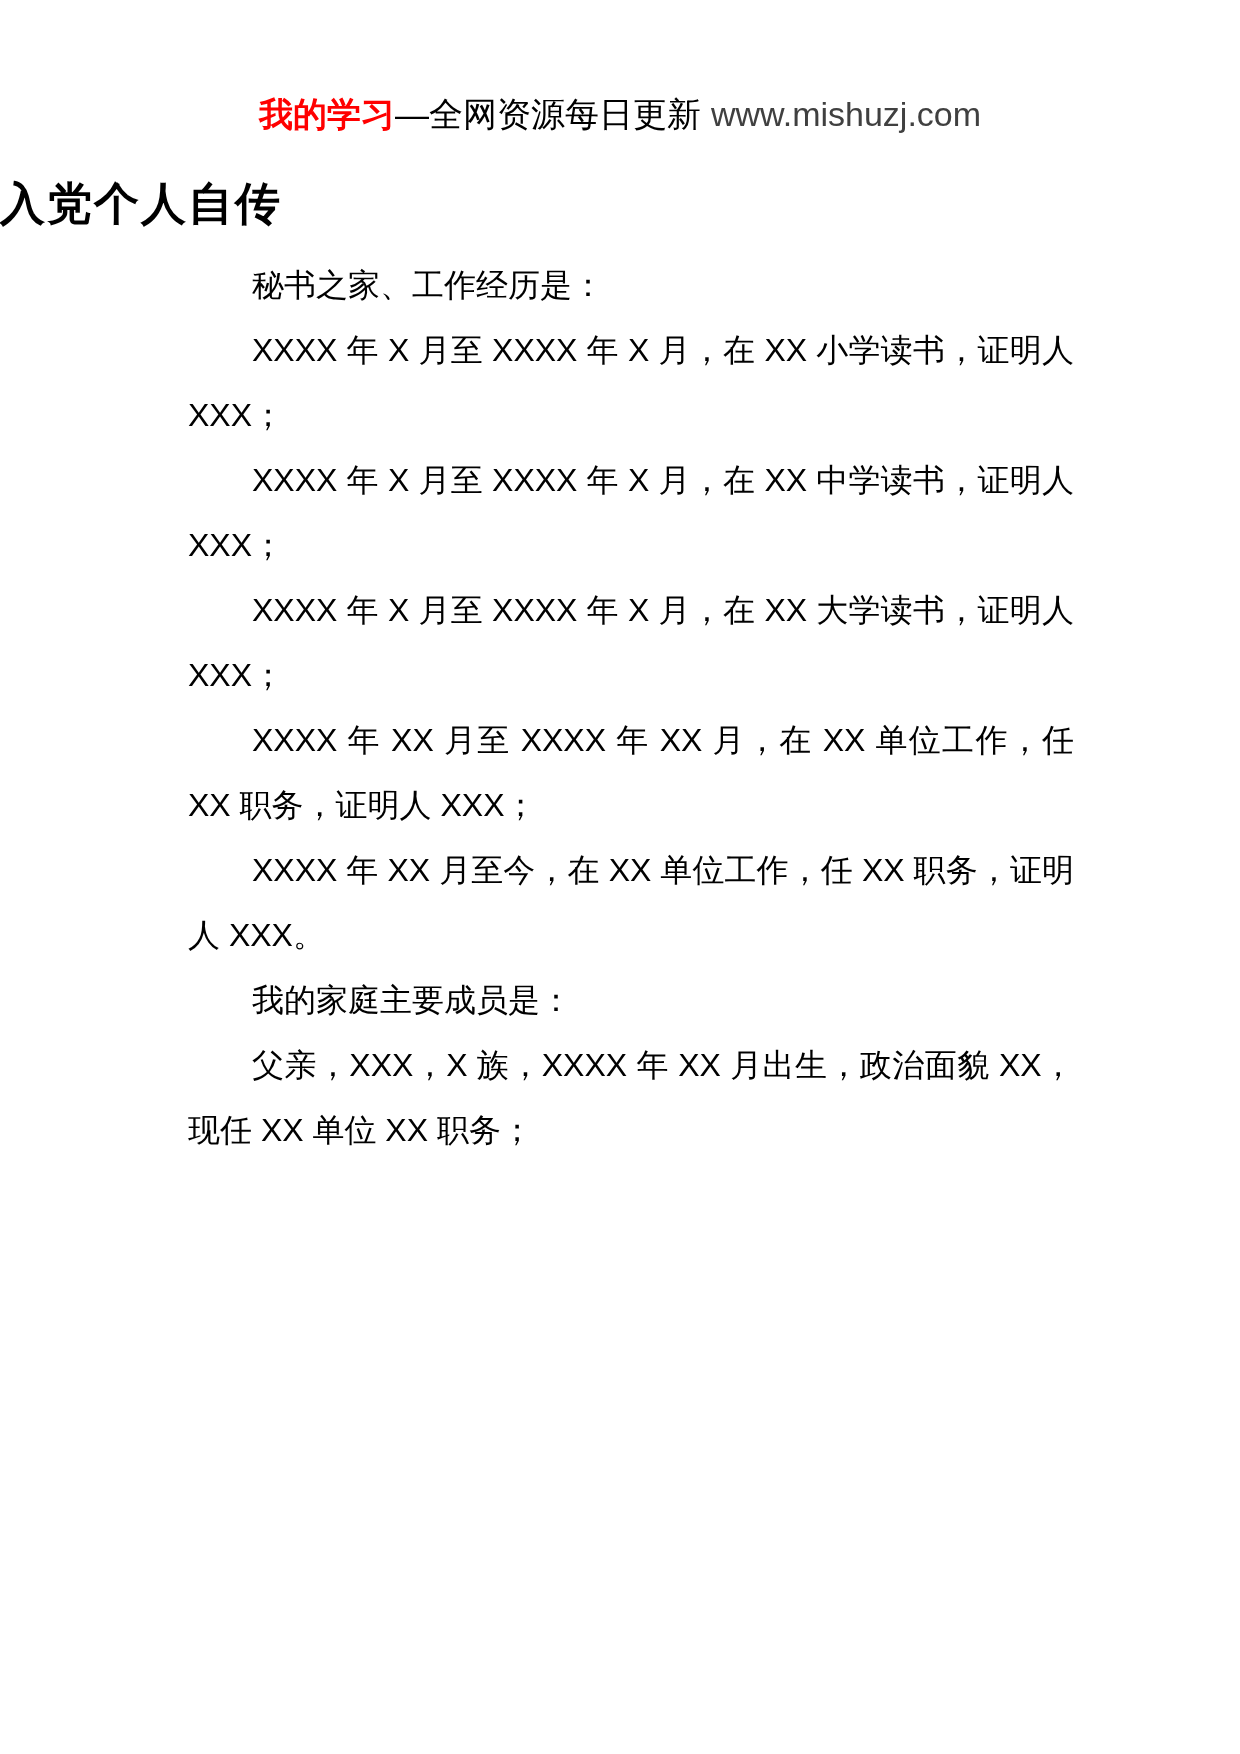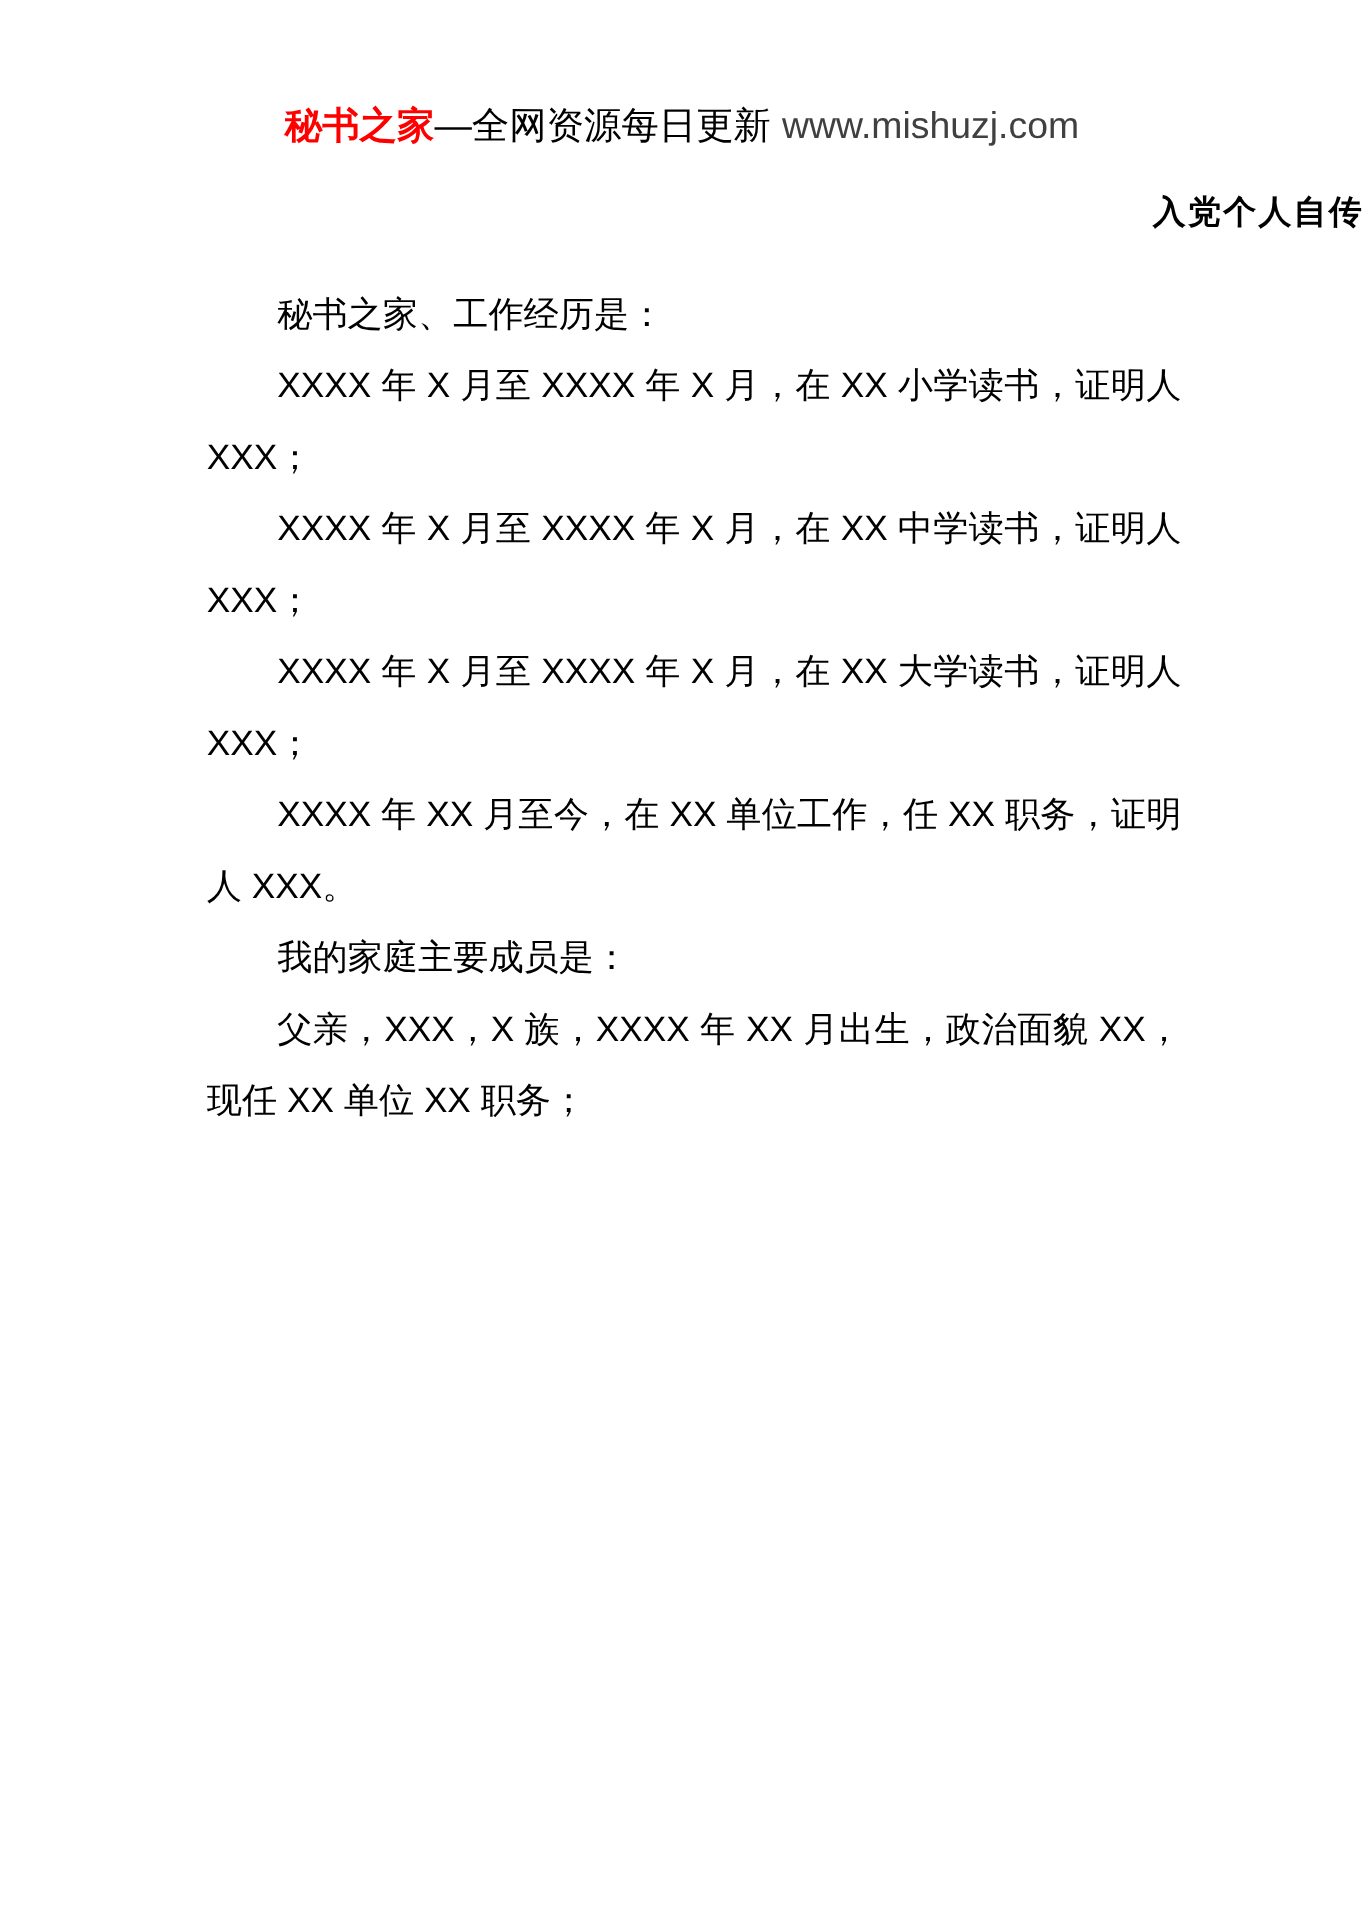--- a/index.html
+++ b/index.html
@@ -41,22 +41,22 @@
     text-decoration: none;
     margin-left: 10px;
     margin-top: 28px;
   }
   
   .doc-title {
     position: absolute;
     top: 143px;
     left: 0;
     width: 100%;
-    text-align: right;
-    font-size: 30px;
+    text-align: left;
+    font-size: 45px;
     line-height: 62px;
     font-weight: bold;
     letter-spacing: 2px;
   }
   
   .doc-body {
     position: absolute;
     top: 253px;
     left: 188px;
     width: 886px;
@@ -70,28 +70,29 @@
     padding: 0;
     text-indent: 2em;
   }
 </style>
 </head>
 <body>
 
 <div class="page">
 
   <div class="doc-header">
-    <span class="site-name">秘书之家</span><span class="tagline">—全网资源每日更新</span><a class="header-url">www.mishuzj.com</a>
+    <span class="site-name">我的学习</span><span class="tagline">—全网资源每日更新</span><a class="header-url">www.mishuzj.com</a>
   </div>
 
   <h1 class="doc-title">入党个人自传</h1>
 
   <div class="doc-body">
     <p>秘书之家、工作经历是：</p>
     <p>XXXX 年 X 月至 XXXX 年 X 月，在 XX 小学读书，证明人 XXX；</p>
     <p>XXXX 年 X 月至 XXXX 年 X 月，在 XX 中学读书，证明人 XXX；</p>
     <p>XXXX 年 X 月至 XXXX 年 X 月，在 XX 大学读书，证明人 XXX；</p>
+    <p>XXXX 年 XX 月至 XXXX 年 XX 月，在 XX 单位工作，任 XX 职务，证明人 XXX；</p>
     <p>XXXX 年 XX 月至今，在 XX 单位工作，任 XX 职务，证明人 XXX。</p>
     <p>我的家庭主要成员是：</p>
     <p>父亲，XXX，X 族，XXXX 年 XX 月出生，政治面貌 XX，现任 XX 单位 XX 职务；</p>
   </div>
 
 </div>
 
 </body></html>

